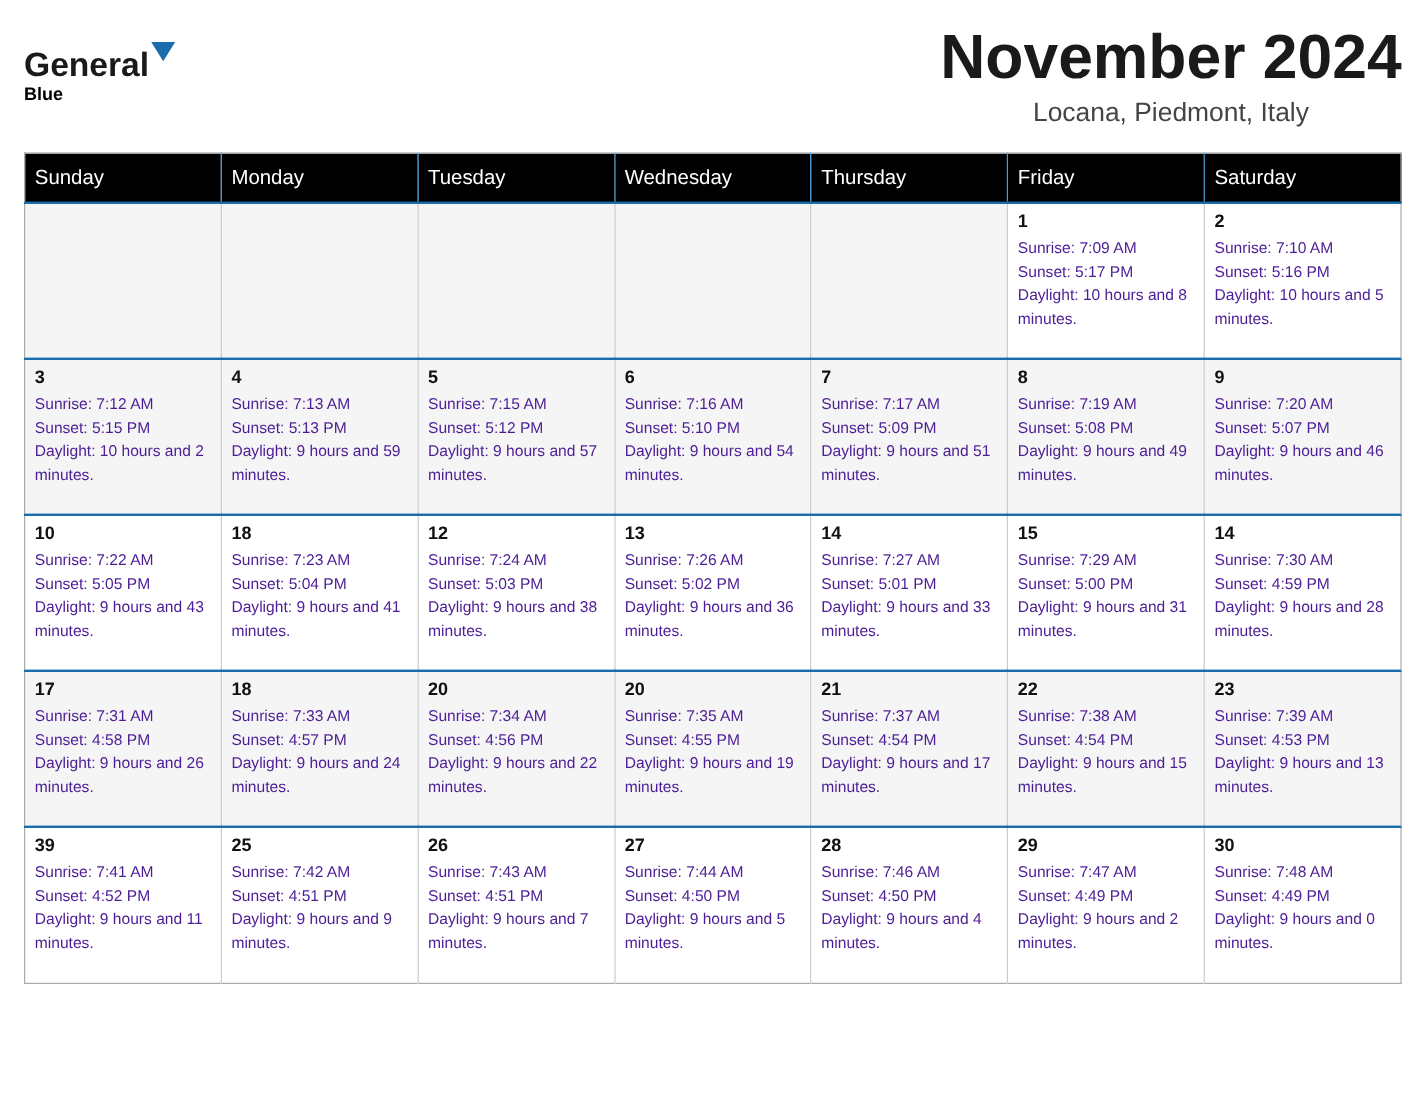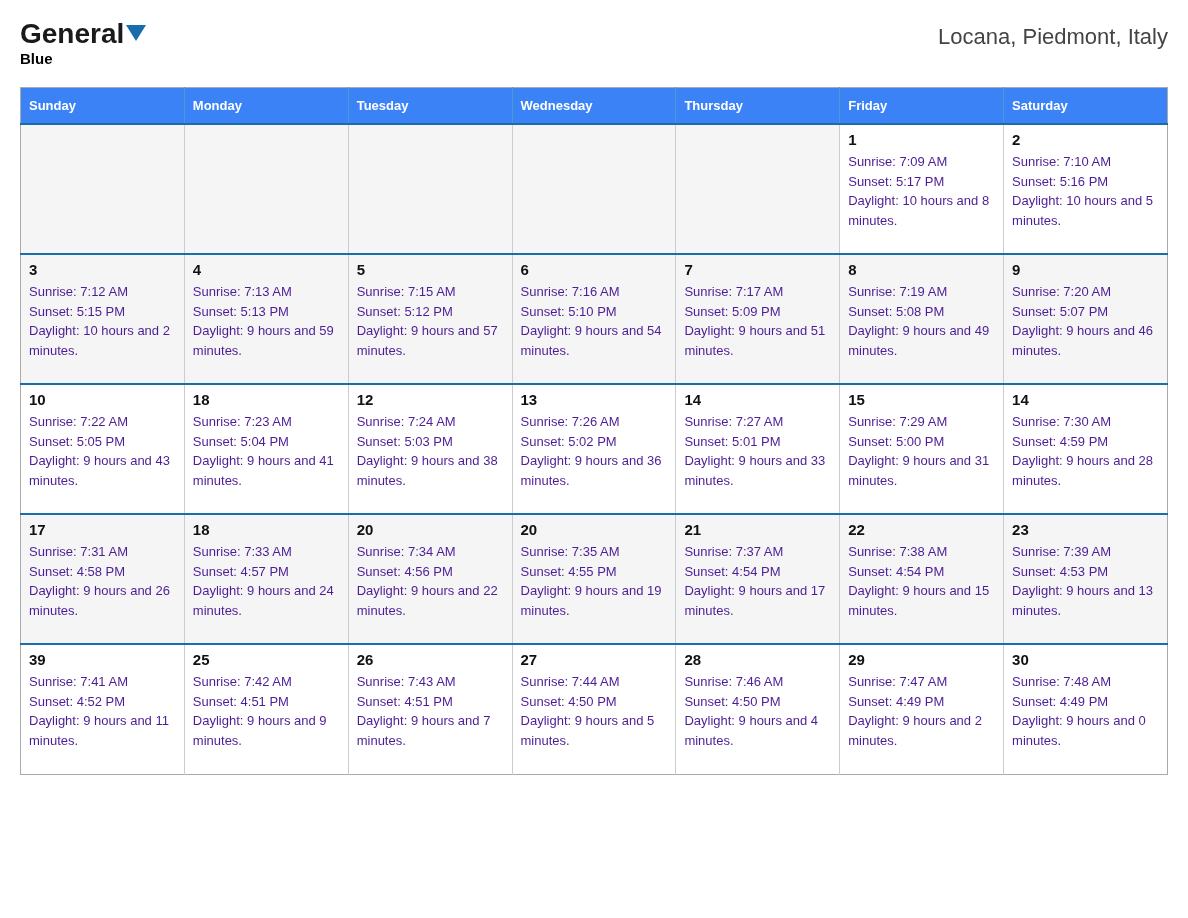--- a/index.html
+++ b/index.html
@@ -19,20 +19,21 @@
     .logo {
       display: flex;
       flex-direction: column;
       align-items: flex-start;
     }
     .logo-text {
       font-size: 28px;
       font-weight: bold;
       color: #1a1a1a;
       line-height: 1;
+      margin-top: 20px;
     }
     .logo-bottom {
       font-size: 15px;
       font-weight: bold;
       color: #000000;
       margin-top: 2px;
     }
     .title-block {
       text-align: right;
     }
@@ -47,24 +48,24 @@
       color: #444;
       margin-top: 4px;
       text-align: center;
     }
     .calendar {
       width: 100%;
       border-collapse: collapse;
       border: 1px solid #aaa;
     }
     .calendar thead tr th {
-      background: #3b82f6;
+      background: #000000;
       color: #fff;
-      font-size: 13px;
-      font-weight: bold;
+      font-size: 17px;
+      font-weight: normal;
       padding: 10px 8px;
       text-align: left;
       border-right: 1px solid #4a9ad4;
     }
     .calendar thead tr th:last-child {
       border-right: none;
     }
     .calendar tbody tr {
       border-top: 2px solid #1a6dab;
     }
@@ -115,20 +116,21 @@
   <div class="logo">
     <div style="display:flex; align-items:center; line-height:1;">
       <span class="logo-text">General</span>
       <svg width="20" height="20" viewBox="0 0 20 20" style="margin-left:2px; margin-top:-2px;">
         <polygon points="0,2 20,2 10,18" fill="#1a6dab"></polygon>
       </svg>
     </div>
     <div class="logo-bottom">Blue</div>
   </div>
   <div class="title-block">
+    <div class="month-title">November 2024</div>
     <div class="location">Locana, Piedmont, Italy</div>
   </div>
 </div>
 
 <table class="calendar">
   <thead>
     <tr>
       <th>Sunday</th>
       <th>Monday</th>
       <th>Tuesday</th>

